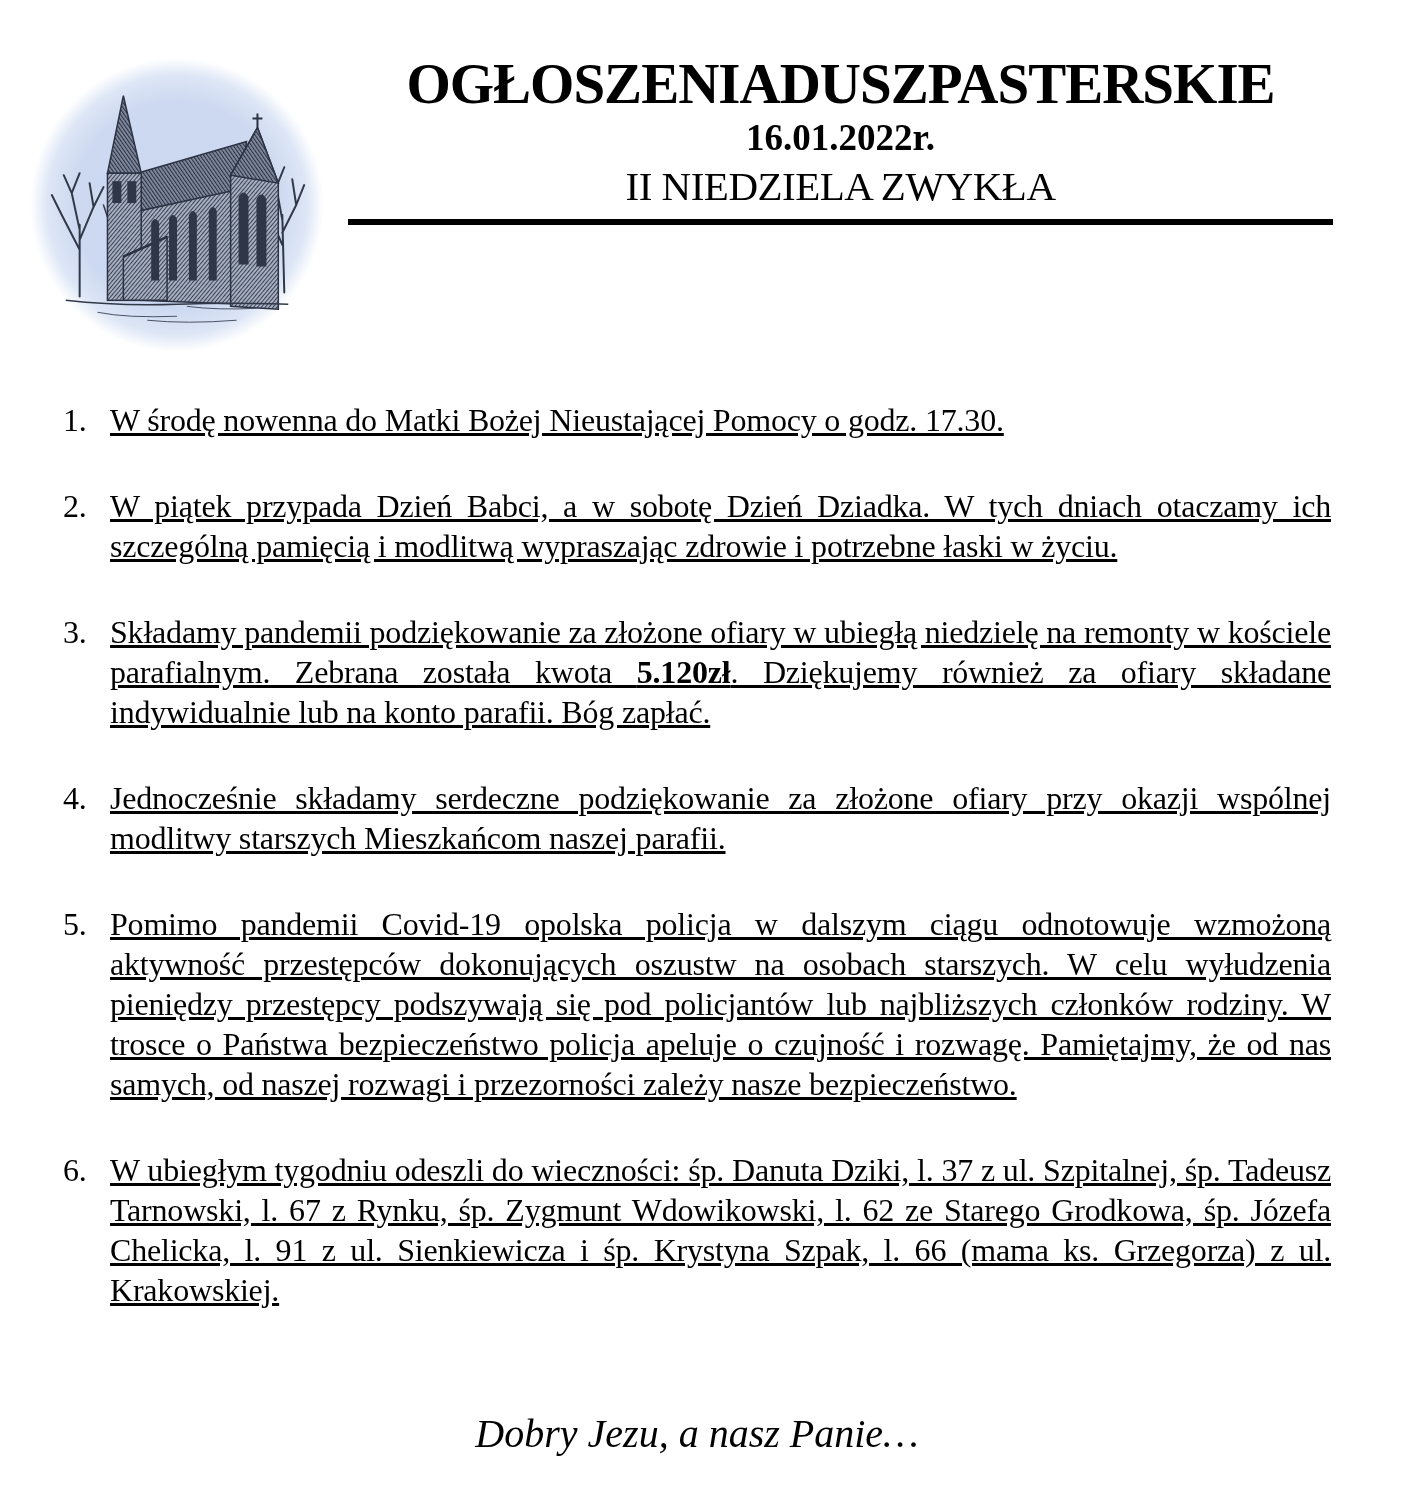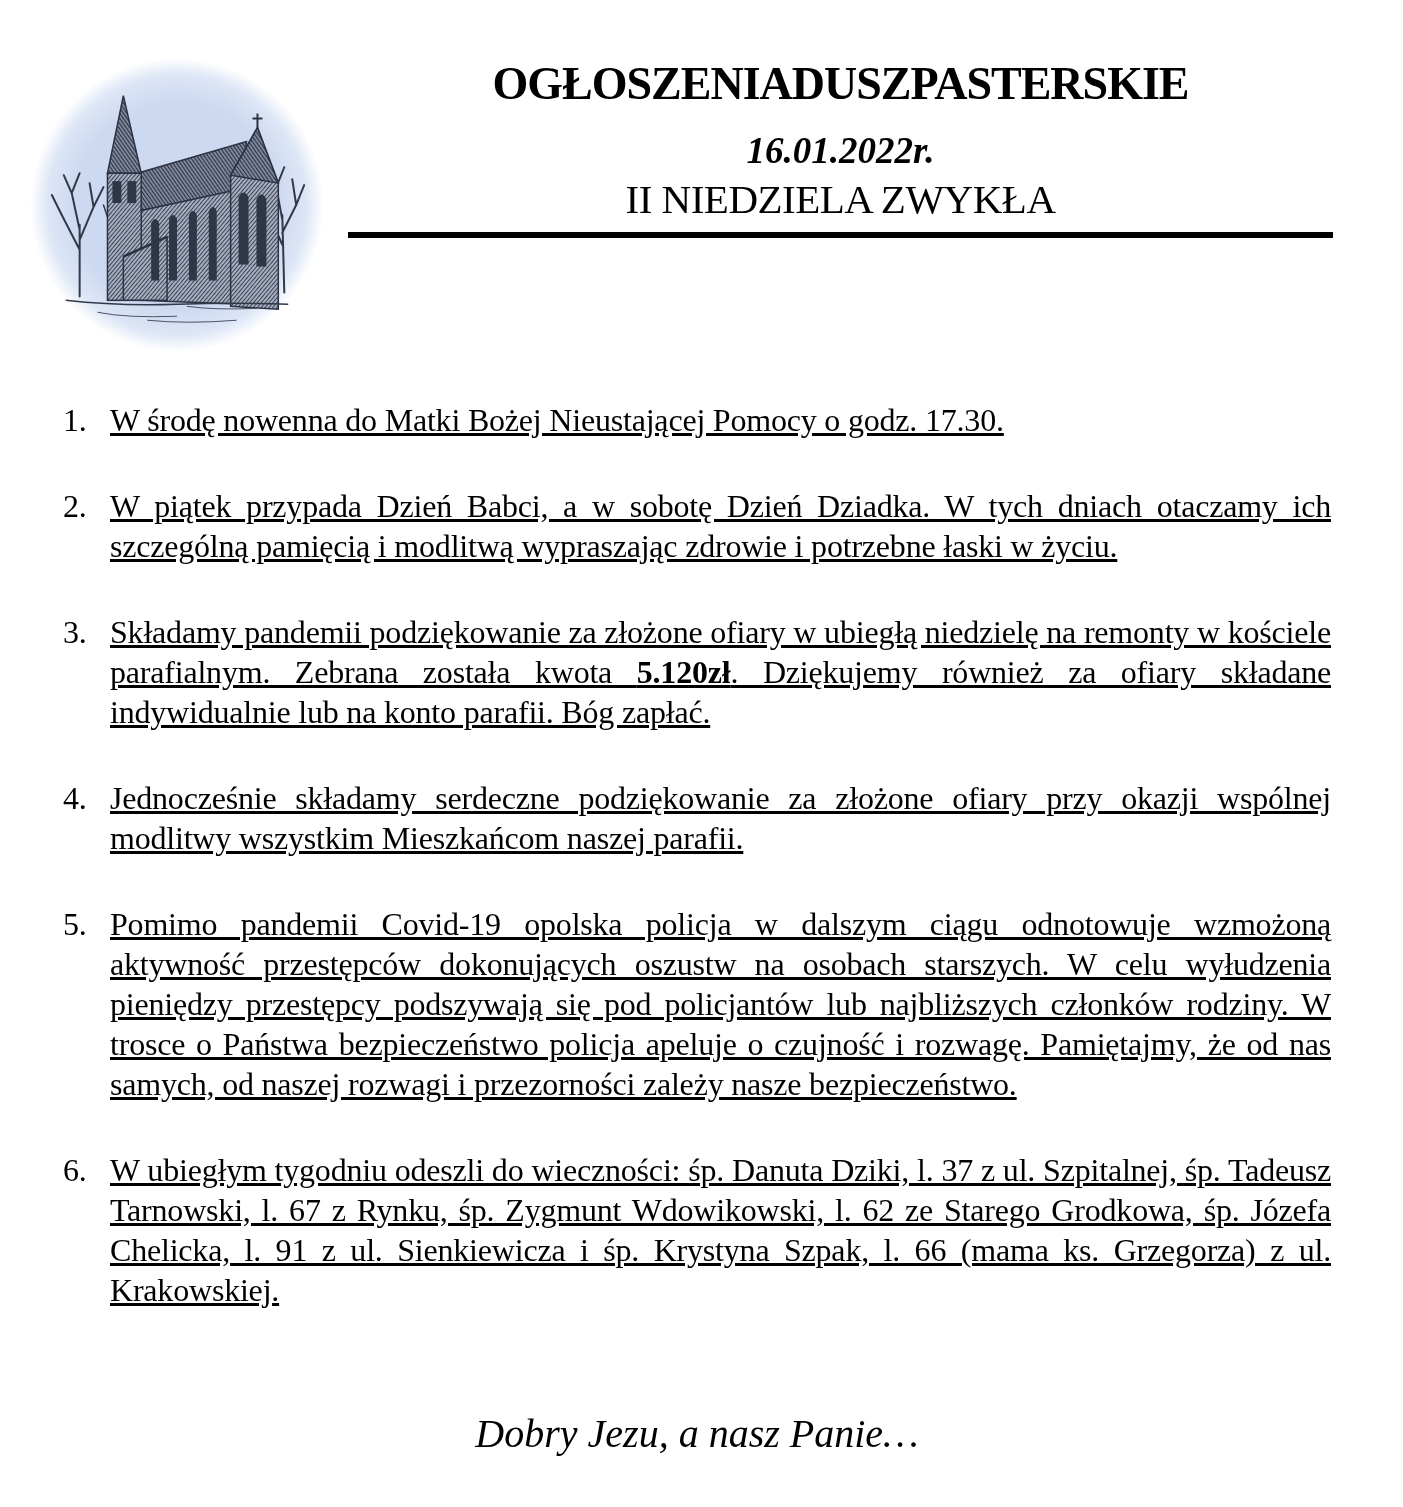--- a/index.html
+++ b/index.html
@@ -25,31 +25,30 @@
 
   .header-block {
     position: absolute;
     left: 348px;
     top: 58px;
     width: 985px;
     text-align: center;
   }
   .doc-title {
     font-weight: bold;
-    font-size: 46px;
+    font-size: 57px;
     line-height: 52px;
     letter-spacing: -1px;
     white-space: nowrap;
   }
   .doc-date {
     font-weight: bold;
     font-size: 37px;
     line-height: 44px;
-    margin-top: 19px;
-    font-style: italic;
+    margin-top: 6px;
   }
   .doc-subtitle {
     font-weight: normal;
     font-size: 41px;
     line-height: 48px;
     letter-spacing: -0.5px;
     margin-top: 2px;
   }
   .header-rule {
     margin-top: 9px;
@@ -175,21 +174,21 @@
     <li class="announcement-item">
       <span class="item-number">2.</span>
       <span class="item-text">W piątek przypada Dzień Babci, a w sobotę Dzień Dziadka. W tych dniach otaczamy ich szczególną pamięcią i modlitwą wypraszając zdrowie i potrzebne łaski w życiu.</span>
     </li>
     <li class="announcement-item">
       <span class="item-number">3.</span>
       <span class="item-text"><span>Składamy pandemii podziękowanie za złożone ofiary w ubiegłą niedzielę na remonty w kościele parafialnym. Zebrana została kwota </span><span class="amount">5.120zł</span><span>. Dziękujemy również za ofiary składane indywidualnie lub na konto parafii. Bóg zapłać.</span></span>
     </li>
     <li class="announcement-item">
       <span class="item-number">4.</span>
-      <span class="item-text">Jednocześnie składamy serdeczne podziękowanie za złożone ofiary przy okazji wspólnej modlitwy wszystkim Mieszkańcom naszej parafii.</span>
+      <span class="item-text">Jednocześnie składamy serdeczne podziękowanie za złożone ofiary przy okazji wspólnej modlitwy starszych Mieszkańcom naszej parafii.</span>
     </li>
     <li class="announcement-item">
       <span class="item-number">5.</span>
       <span class="item-text">Pomimo pandemii Covid-19 opolska policja w dalszym ciągu odnotowuje wzmożoną aktywność przestępców dokonujących oszustw na osobach starszych. W celu wyłudzenia pieniędzy przestępcy podszywają się pod policjantów lub najbliższych członków rodziny. W trosce o Państwa bezpieczeństwo policja apeluje o czujność i rozwagę. Pamiętajmy, że od nas samych, od naszej rozwagi i przezorności zależy nasze bezpieczeństwo.</span>
     </li>
     <li class="announcement-item">
       <span class="item-number">6.</span>
       <span class="item-text">W ubiegłym tygodniu odeszli do wieczności: śp. Danuta Dziki, l. 37 z ul. Szpitalnej, śp. Tadeusz Tarnowski, l. 67 z Rynku, śp. Zygmunt Wdowikowski, l. 62 ze Starego Grodkowa, śp. Józefa Chelicka, l. 91 z ul. Sienkiewicza i śp. Krystyna Szpak, l. 66 (mama ks. Grzegorza) z ul. Krakowskiej.</span>
     </li>
   </ol>

